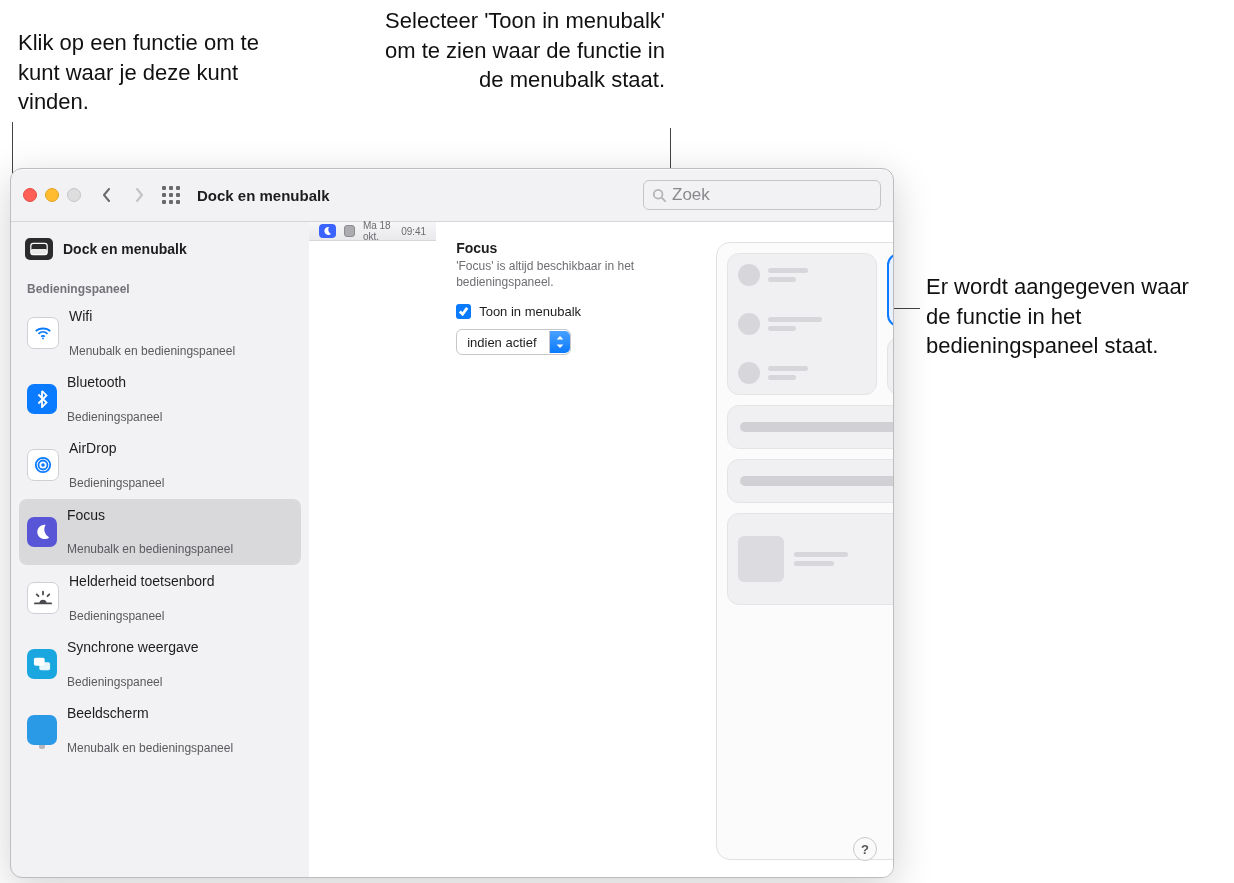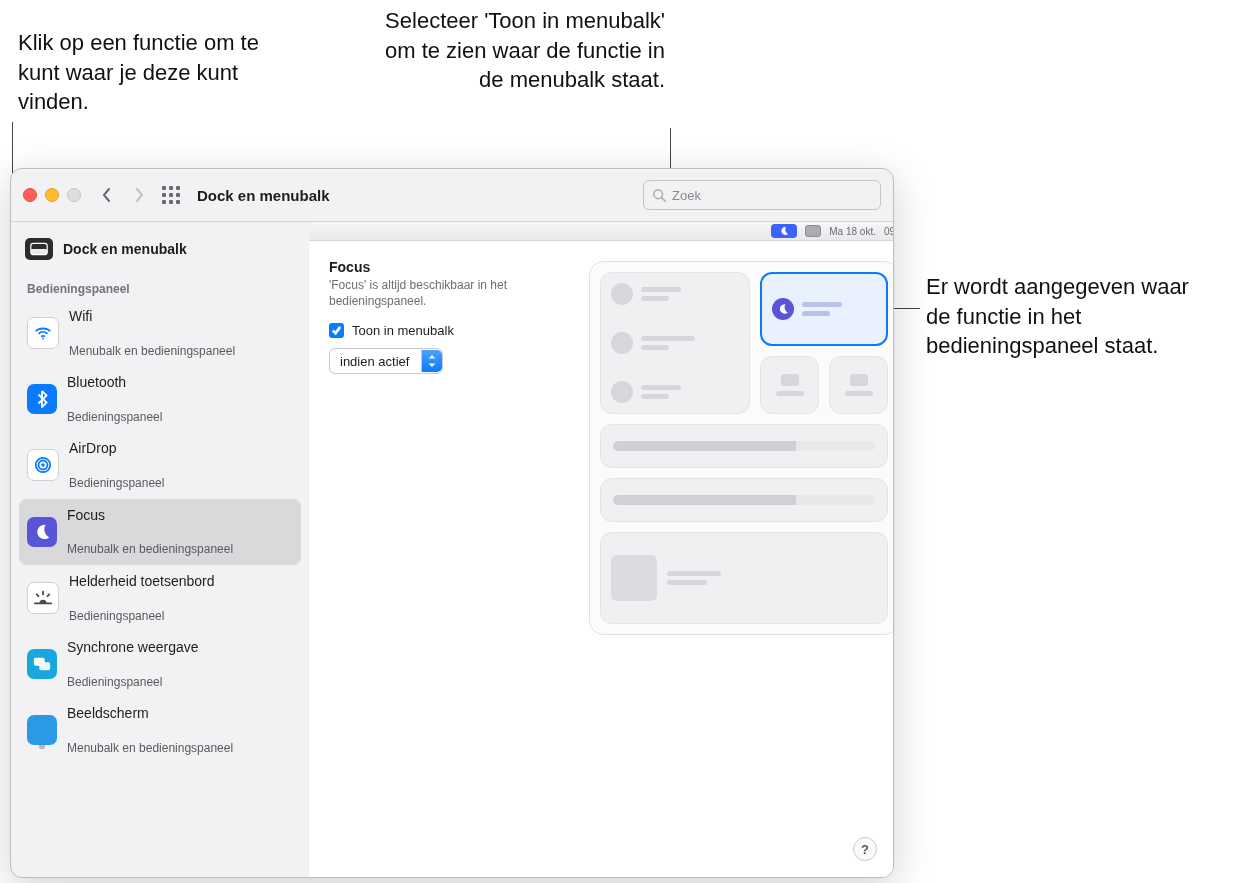--- a/index.html
+++ b/index.html
@@ -46,21 +46,21 @@
   .dot.yel{background:#febc2e;border:1px solid #e0a326;}
   .dot.gry{background:#dedede;border:1px solid #c5c5c7;}
   .navbtn{width:28px;height:28px;display:flex;align-items:center;justify-content:center;border-radius:6px;color:#6a6a6e;}
   .navbtn svg{width:12px;height:14px;}
   .gridicon{width:24px;height:24px;display:flex;align-items:center;justify-content:center;margin:0 6px 0 2px;}
   .gridicon svg{width:18px;height:18px;}
   .titletext{font-weight:600;font-size:15px;margin-left:4px;}
   .spacer{flex:1;}
   .search{display:flex;align-items:center;gap:6px;width:220px;height:28px;border:1px solid #c5c5c8;border-radius:6px;background:#fff0;padding:0 8px;color:#8a8a8e;}
   .search svg{width:14px;height:14px;opacity:.6;}
-  .search .ph{font-size:13px;color:#8a8a8e;text-align:center;}
+  .search .ph{font-size:17px;color:#8a8a8e;text-align:center;}
 
   .body{display:flex;height:calc(100% - 52px);}
 
   
   .sidebar{width:286px;flex:none;overflow-y:auto;padding:8px 6px 0 6px;}
   .toprow{display:flex;align-items:center;gap:10px;padding:8px 8px;border-radius:8px;}
   .toprow .icon{width:28px;height:22px;border-radius:5px;background:#2b2b2d;display:flex;align-items:center;justify-content:center;}
   .toprow .icon svg{width:18px;height:14px;fill:#fff;}
   .toprow .ttl{font-weight:600;font-size:14px;}
 
@@ -85,21 +85,21 @@
   .ic-kbd{background:#fff;border:1px solid #d0d0d4;}
   .ic-kbd svg{fill:#4a4a4e;}
   .ic-scr{background:#1aa6de;}
   .ic-scr svg{fill:#fff;}
   .ic-disp{background:#2a99e6;border-radius:3px;width:30px;height:22px;position:relative;}
   .ic-disp:after{content:"";position:absolute;left:12px;bottom:-4px;width:6px;height:4px;background:#b8b8bc;border-radius:0 0 2px 2px;}
   .ic-snd{background:transparent;}
   .ic-snd svg{fill:#6a6a6e;}
 
   
-  .content{flex:1;background:#fff;display:flex;flex-direction:column;}
+  .content{flex:1;background:#fff;display:flex;}
   
   .mini-bar{
     height:18px;background:linear-gradient(#f6f6f8,#e9e9ec);
     display:flex;align-items:center;justify-content:flex-end;
     gap:8px;padding:0 10px;font-size:10px;color:#5a5a5e;
     border-bottom:1px solid #d7d7da;
   }
   .mini-moon{width:26px;height:14px;border-radius:4px;background:#3a63ff;display:flex;align-items:center;justify-content:center;}
   .mini-moon svg{width:10px;height:10px;fill:#fff;}
   .mini-cc{width:14px;height:10px;border-radius:3px;background:#acacb0;border:1px solid #8b8b90;}

